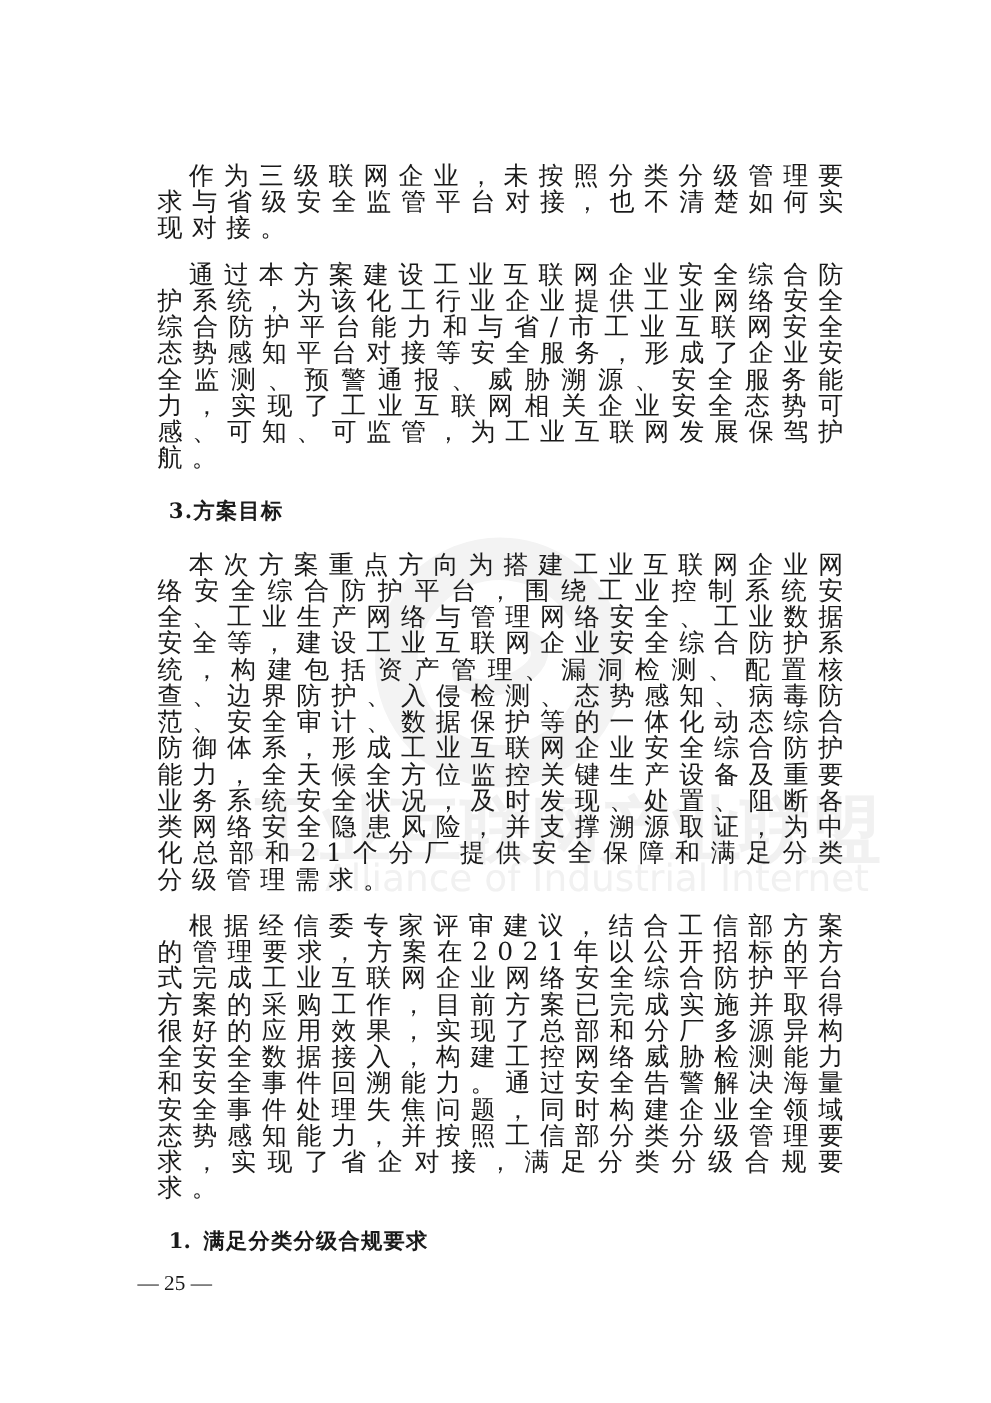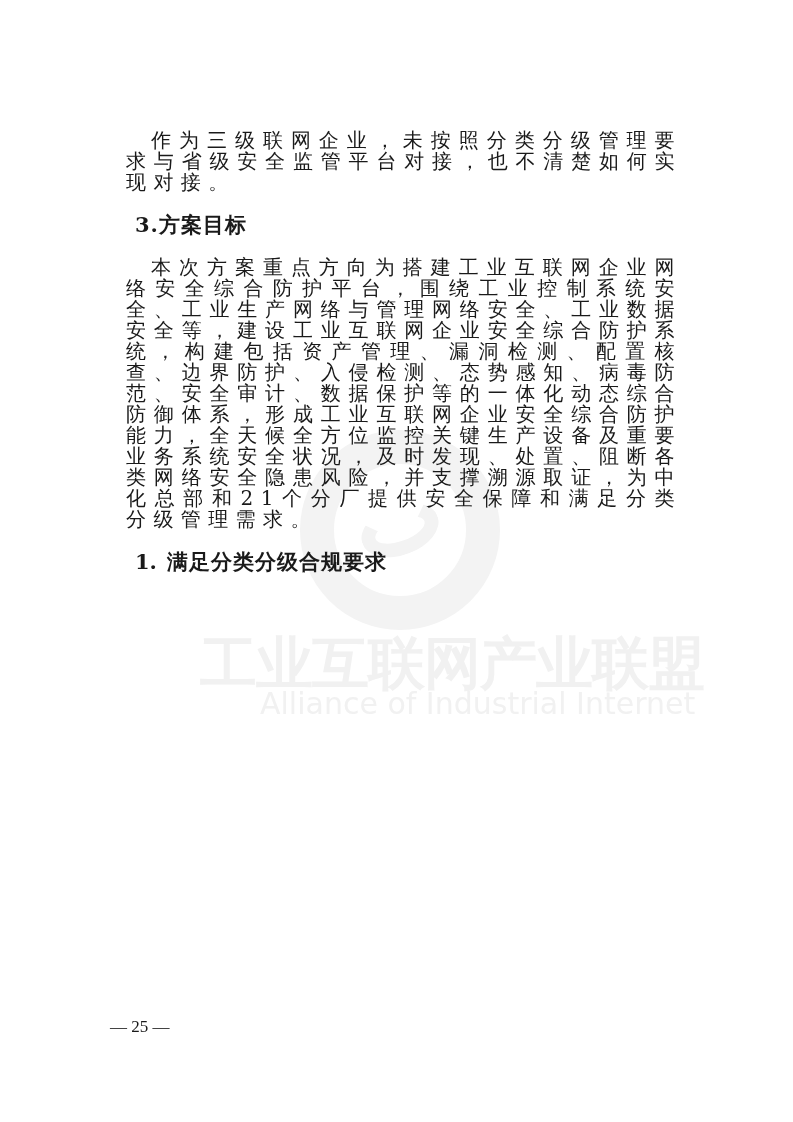--- a/index.html
+++ b/index.html
@@ -80,21 +80,21 @@
       margin: 16px;
       font-size: 20px;
       line-height: 21px;
       letter-spacing: 7.4px;
       text-align: justify;
       text-indent: 25px;
       word-break: break-all;
     }
     .heading {
       margin: 0;
-      font-size: 21px;
+      font-size: 17px;
       line-height: 32.2px;
       font-weight: bold;
       padding-left: 25px;
       letter-spacing: 1px;
     }
     .heading .sec-num { letter-spacing: 0; margin-right: 10px; }
     .heading.h-last { margin-top: 4px; }
     .footer {
       position: absolute;
       left: 110px;
@@ -110,24 +110,26 @@
 
 <div class="page">
 
   <div class="wm-circle"></div>
   <div class="wm-circle-inner"></div>
   <div class="wm-cn">工业互联网产业联盟</div>
   <div class="wm-en">Alliance of Industrial Internet</div>
 
   <div class="content">
     <p class="para">作为三级联网企业，未按照分类分级管理要求与省级安全监管平台对接，也不清楚如何实现对接。</p>
+    <p class="para">通过本方案建设工业互联网企业安全综合防护系统，为该化工行业企业提供工业网络安全综合防护平台能力和与省/市工业互联网安全态势感知平台对接等安全服务，形成了企业安全监测、预警通报、威胁溯源、安全服务能力，实现了工业互联网相关企业安全态势可感、可知、可监管，为工业互联网发展保驾护航。</p>
 
     <h3 class="heading">3.方案目标</h3>
     <p class="para">本次方案重点方向为搭建工业互联网企业网络安全综合防护平台，围绕工业控制系统安全、工业生产网络与管理网络安全、工业数据安全等，建设工业互联网企业安全综合防护系统，构建包括资产管理、漏洞检测、配置核查、边界防护、入侵检测、态势感知、病毒防范、安全审计、数据保护等的一体化动态综合防御体系，形成工业互联网企业安全综合防护能力，全天候全方位监控关键生产设备及重要业务系统安全状况，及时发现、处置、阻断各类网络安全隐患风险，并支撑溯源取证，为中化总部和21个分厂提供安全保障和满足分类分级管理需求。</p>
 
+    <p class="para">根据经信委专家评审建议，结合工信部方案的管理要求，方案在2021年以公开招标的方式完成工业互联网企业网络安全综合防护平台方案的采购工作，目前方案已完成实施并取得很好的应用效果，实现了总部和分厂多源异构全安全数据接入，构建工控网络威胁检测能力和安全事件回溯能力。通过安全告警解决海量安全事件处理失焦问题，同时构建企业全领域态势感知能力，并按照工信部分类分级管理要求，实现了省企对接，满足分类分级合规要求。</p>
 
     <h3 class="heading h-last">
       <span class="sec-num">1.</span><span>满足分类分级合规要求</span>
     </h3>
   </div>
 
   <div class="footer">— 25 —</div>
 </div>
 
 </body></html>

